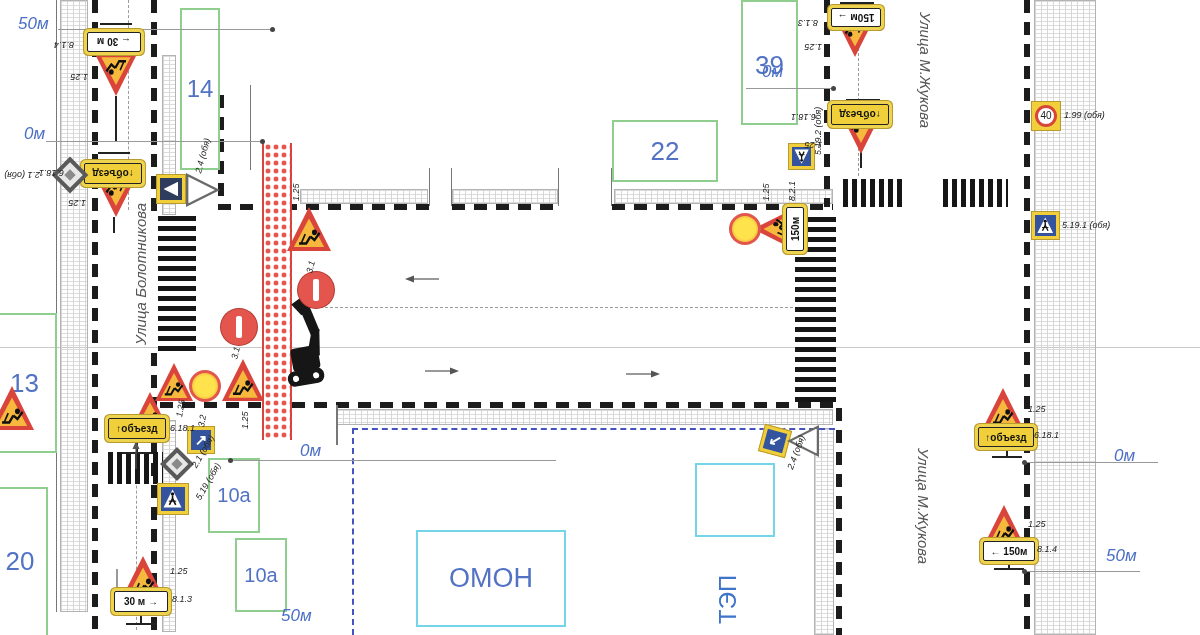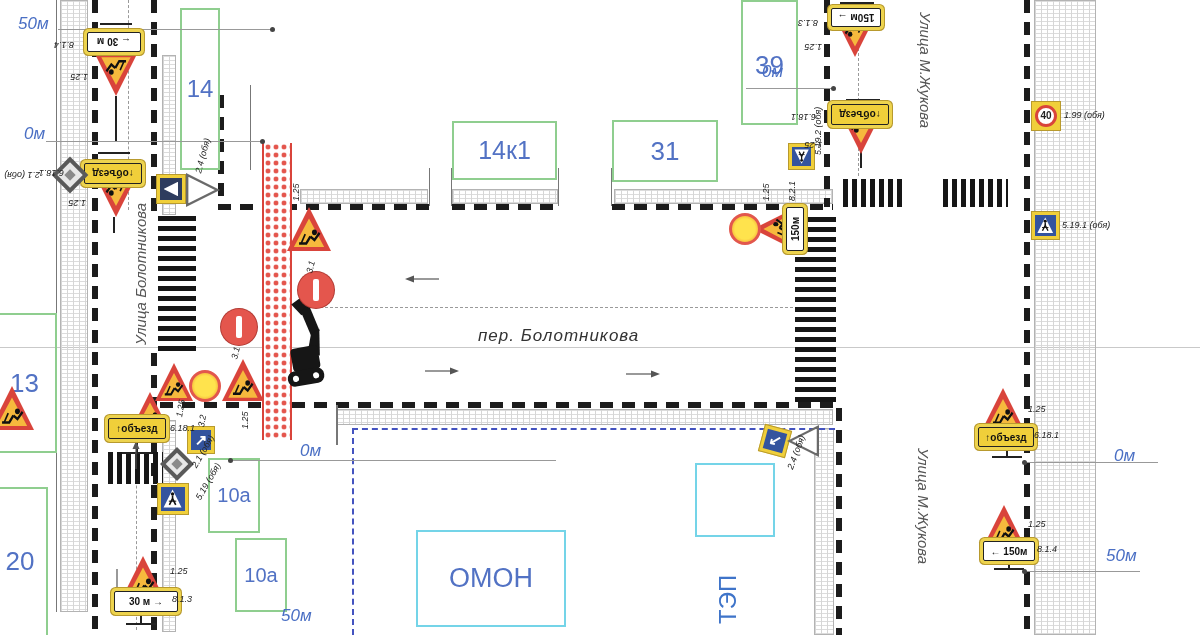--- a/index.html
+++ b/index.html
@@ -39,39 +39,38 @@
   .t-o{position:absolute;inset:0;background:#d9443b;clip-path:polygon(50% 0,0 100%,100% 100%);}
   .t-i{position:absolute;left:15%;right:15%;top:26%;bottom:8%;background:#f6b93d;clip-path:polygon(50% 0,0 100%,100% 100%);}
   .t-g{position:absolute;left:22%;right:22%;top:45%;bottom:12%;}
   .noentry{background:#e4564d;border-radius:50%;box-shadow:0 0 0 1px #b23a33;}
   .ne{position:absolute;left:41%;top:20%;width:18%;height:60%;background:#fff;border-radius:2px;}
   .signal{border-radius:50%;background:radial-gradient(circle,#ffe34d 55%,#f6b93d 75%);border:3px solid #e2574d;}
   .plate{display:flex;align-items:center;justify-content:center;font-weight:bold;font-size:10px;color:#111;border:1px solid #222;box-shadow:0 0 0 3px #edd34e,0 0 0 4px #b89a2e;border-radius:2px;white-space:nowrap;}
   .cross{background:#f0cf3a;padding:3px;border:1px solid #b89a2e;}
   .cr-in{width:100%;height:100%;background:#34549e;position:relative;}
   .s40{background:#f0cf3a;border:1px solid #b89a2e;display:flex;align-items:center;justify-content:center;}
-  .s40c{width:80%;height:80%;border-radius:50%;background:#fff;border:3px solid #d9443b;display:flex;align-items:center;justify-content:center;font-size:10px;font-weight:bold;color:#222;}
+  .s40c{width:80%;height:80%;border-radius:50%;background:#fff;border:3px solid #d9443b;display:flex;align-items:center;justify-content:center;font-size:10px;font-weight:normal;color:#222;}
   .d1{position:absolute;inset:0;background:#5a5a5a;}
   .d2{position:absolute;inset:15%;background:#e8e8e8;}
   .d3{position:absolute;inset:33%;background:#8a8a8a;}
   .arr{background:#f0cf3a;padding:3px;border:1px solid #b89a2e;}
   .arr-in{width:100%;height:100%;background:#34549e;color:#fff;display:flex;align-items:center;justify-content:center;font-weight:bold;}
   .g1{position:absolute;inset:0;background:#6a6a6a;clip-path:polygon(50% 0,0 100%,100% 100%);}
   .g2{position:absolute;left:11%;right:11%;top:15%;bottom:7%;background:#fff;clip-path:polygon(50% 0,0 100%,100% 100%);}
   .gwf{background:#f0cf3a;padding:3px;border:1px solid #b89a2e;}
   .gwf-in{width:100%;height:100%;background:#2e3c5e;position:relative;}
   .gwf-t{position:absolute;inset:16%;background:#fff;clip-path:polygon(0 50%,100% 0,100% 100%);}
   .closure{background-color:#fff;background-image:radial-gradient(circle,#e4564d 2px,rgba(228,86,77,.28) 2.6px,transparent 3.2px);background-size:8px 8px;border-left:2px solid #d9443b;border-right:2px solid #d9443b;}
 </style>
 </head>
 <body>
 
 <div id="canvas">
   <div class="street-label lbl-bol">Улица Болотникова</div>
-  <div class="street-label lbl-per">пер. Болотникова</div>
   <div class="street-label lbl-mz-top">Улица М.Жукова</div>
   <div class="street-label lbl-mz-bot">Улица М.Жукова</div>
   <div class="street-label lbl-tep">ТЭП</div>
 <div class="abs axis" style="left: 0px; top: 347px; width: 1200px; height: 1px;"></div>
     <div class="abs guide-v" style="left: 128px; top: 0px; width: 1px; height: 210px;"></div>
     <div class="abs guide-v" style="left: 136px; top: 430px; width: 1px; height: 200px;"></div>
     <div class="abs guide-h" style="left: 300px; top: 307px; width: 533px; height: 1px;"></div>
     <div class="abs guide-v" style="left: 858px; top: 8px; width: 1px; height: 168px;"></div>
     <div class="abs hatch" style="left: 60px; top: 0px; width: 28px; height: 612px;"></div>
     <div class="abs hatch" style="left: 162px; top: 55px; width: 14px; height: 160px;"></div>
@@ -103,25 +102,22 @@
     <div class="abs wall" style="left: 56px; top: 0px; width: 1px; height: 612px;"></div>
     <div class="abs wall" style="left: 250px; top: 85px; width: 1px; height: 85px;"></div>
     <div class="abs wall" style="left: 429px; top: 168px; width: 1px; height: 38px;"></div>
     <div class="abs wall" style="left: 451px; top: 168px; width: 1px; height: 38px;"></div>
     <div class="abs wall" style="left: 558px; top: 168px; width: 1px; height: 38px;"></div>
     <div class="abs wall" style="left: 611px; top: 168px; width: 1px; height: 38px;"></div>
     <div class="abs wall" style="left: 336px; top: 405px; width: 2px; height: 40px;"></div>
     <div class="abs bld-green bld-num" style="left: 180px; top: 8px; width: 40px; height: 162px; font-size: 24px;">
       <span>14</span>
     </div>
-    <div class="abs bld-green bld-num" style="left: 452px; top: 121px; width: 105px; height: 59px; font-size: 25px;">
-      <span>14к1</span>
-    </div>
     <div class="abs bld-green bld-num" style="left: 612px; top: 120px; width: 106px; height: 62px; font-size: 26px;">
-      <span>31</span>
+      <span>22</span>
     </div>
     <div class="abs bld-green bld-num" style="left: 741px; top: 0px; width: 57px; height: 125px; font-size: 26px; align-items: flex-start;">
       <span style="margin-top: 47.5px;">39</span>
     </div>
     <div class="abs bld-green bld-num" style="left: -8px; top: 313px; width: 65px; height: 140px; font-size: 26px;">
       <span>13</span>
     </div>
     <div class="abs bld-green bld-num" style="left: -8px; top: 487px; width: 56px; height: 150px; font-size: 26px; align-items: flex-start;">
       <span style="margin-top: 57px;">20</span>
     </div>
@@ -376,21 +372,21 @@
     </div>
     <div class="abs sign plate" style="left: 831px; top: 103.5px; width: 58px; height: 21px; transform: rotate(180deg); background: rgb(240, 207, 58);">
       <span>↑объезд</span>
     </div>
     <div class="abs sign plate" style="left: 773px; top: 220px; width: 44px; height: 18px; transform: rotate(-90deg); background: rgb(255, 255, 255);">
       <span>150м</span>
     </div>
     <div class="abs sign plate" style="left: 108px; top: 417.5px; width: 58px; height: 21px; transform: rotate(0deg); background: rgb(240, 207, 58);">
       <span>↑объезд</span>
     </div>
-    <div class="abs sign plate" style="left: 114px; top: 590.5px; width: 64px; height: 21px; transform: rotate(0deg); background: rgb(255, 255, 255); align-items: center;">
+    <div class="abs sign plate" style="left: 114px; top: 590.5px; width: 54px; height: 21px; transform: rotate(0deg); background: rgb(255, 255, 255); align-items: center;">
       <span>30 м →</span>
     </div>
     <div class="abs sign plate" style="left: 978px; top: 427px; width: 56px; height: 20px; transform: rotate(0deg); background: rgb(240, 207, 58);">
       <span>↑объезд</span>
     </div>
     <div class="abs sign plate" style="left: 983px; top: 541px; width: 52px; height: 20px; transform: rotate(0deg); background: rgb(255, 255, 255);">
       <span>← 150м</span>
     </div>
     <div class="abs sign cross" style="left: 157px; top: 483px; width: 32px; height: 32px; transform: rotate(0deg);">
       <div class="cr-in">

